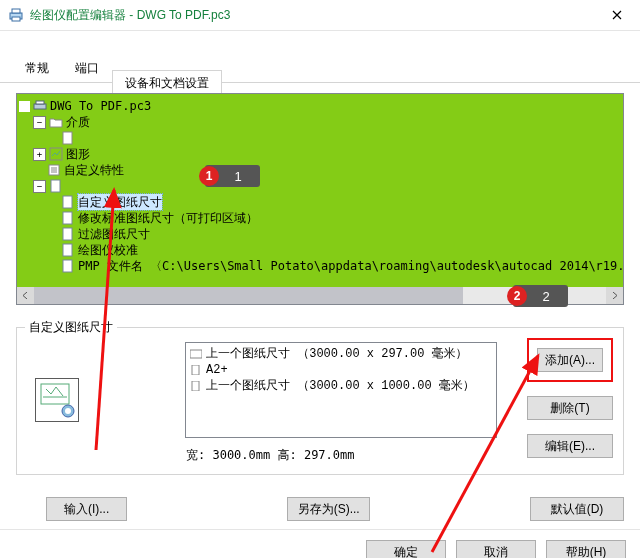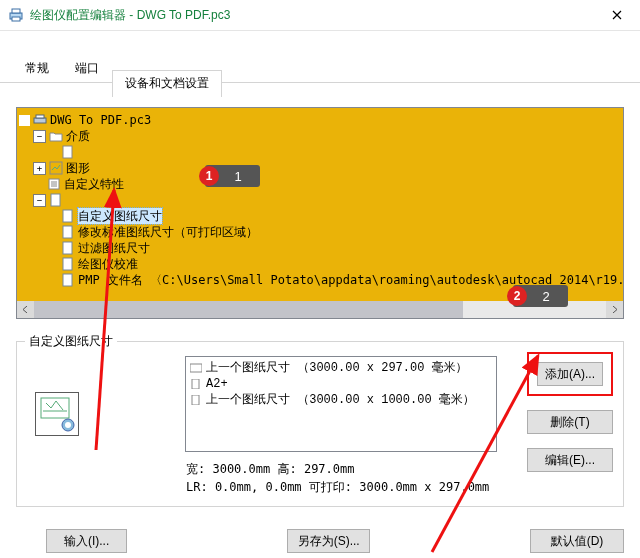--- a/index.html
+++ b/index.html
@@ -4,21 +4,21 @@
 <style>
   body { margin: 0; font-family: "Microsoft YaHei", Tahoma, sans-serif; font-size: 12px; background: #fff; color: #000; width: 640px; height: 558px; overflow: hidden; }
   .titlebar { height: 30px; display: flex; align-items: center; padding: 0 0 0 8px; background: #fff; border-bottom: 1px solid #e5e5e5; }
   .titlebar .ticon { width: 16px; height: 16px; margin-right: 6px; }
   .titlebar .title { flex: 1; font-size: 12px; color: #15803d; }
   .titlebar .close { width: 46px; height: 30px; display: flex; align-items: center; justify-content: center; font-size: 14px; color: #000; }
   .tabs { display: flex; align-items: flex-end; padding: 8px 12px 0 12px; border-bottom: 1px solid #d4d4d4; gap: 0; }
   .tab { padding: 4px 12px 5px; border: 1px solid transparent; border-bottom: none; cursor: pointer; }
   .tab.active { border-color: #d4d4d4; background: #fff; position: relative; top: 15px; margin-top: 16px; }
   .body { padding: 10px 16px 8px; }
-  .tree-wrap { border: 1px solid #828790; height: 210px; position: relative; overflow: hidden; background: #eab308; margin-top: 14px; }
+  .tree-wrap { border: 1px solid #828790; height: 210px; position: relative; overflow: hidden; background: #84cc16; }
   .tree { padding: 4px 2px; font-family: SimSun, monospace; font-size: 12px; line-height: 16px; white-space: nowrap; }
   .tn { display: flex; align-items: center; height: 16px; }
   .tog { width: 11px; height: 11px; border: 1px solid #7b7b7b; display: inline-flex; align-items: center; justify-content: center; font-size: 9px; line-height: 1; margin-right: 3px; background: #fff; flex: 0 0 auto; }
   .tog.blank { border: none; }
   .ico { width: 14px; height: 14px; margin-right: 3px; flex: 0 0 auto; display: inline-flex; align-items: center; justify-content: center; }
   .selected { background: #cce8ff; outline: 1px dotted #76aee4; }
   .hscroll { position: absolute; left: 0; right: 0; bottom: 0; height: 17px; background: #f0f0f0; display: flex; align-items: stretch; }
   .hscroll .btn { width: 17px; background: #dadada; display: flex; align-items: center; justify-content: center; }
   .hscroll .track { flex: 1; position: relative; background: #e9e9e9; }
   .hscroll .thumb { position: absolute; top: 0; bottom: 0; background: #c2c3c9; }
@@ -210,21 +210,20 @@
               <span class="shp">
                 <svg viewBox="0 0 12 10">
                   <rect x="2" y="0" width="7" height="10" fill="#fff" stroke="#888"></rect>
                 </svg>
               </span>
               <span>上一个图纸尺寸 （3000.00 x 1000.00 毫米）</span>
             </div>
         </div>
         <div class="detail">
           <div>宽: 3000.0mm 高: 297.0mm</div>
-          <div>LR: 0.0mm, 0.0mm  可打印: 3000.0mm x 297.0mm</div>
         </div>
       </div>
     </div>
     <div class="btns">
       <div class="addbox">
         <div class="wbtn">添加(A)...</div>
       </div>
       <div class="wbtn">删除(T)</div>
       <div class="wbtn">编辑(E)...</div>
     </div>

